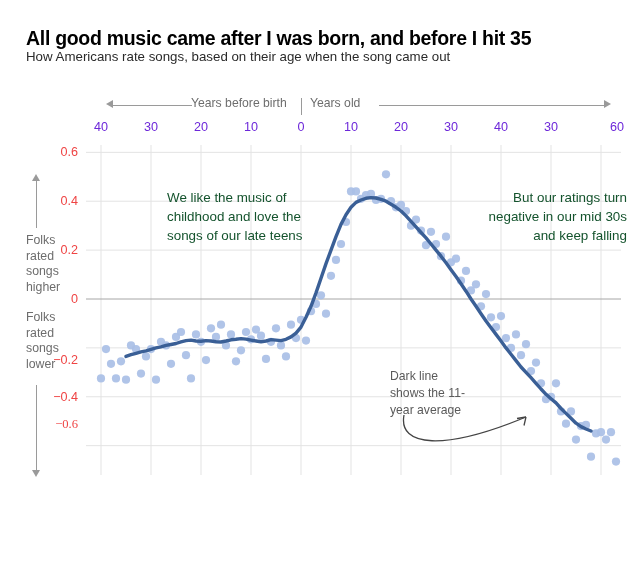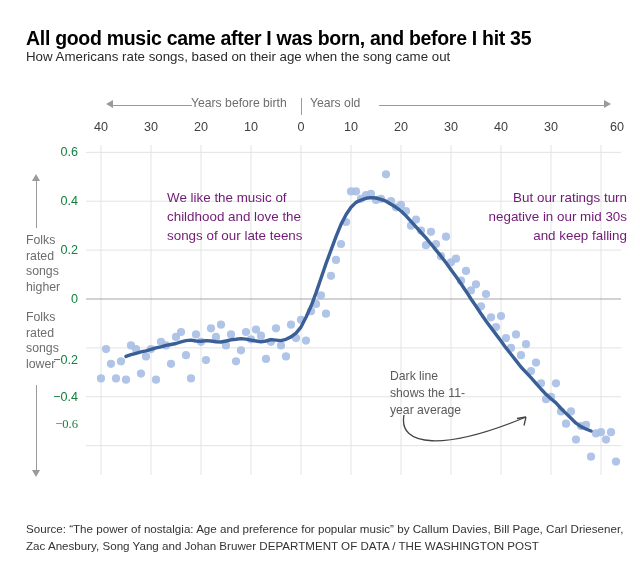--- a/index.html
+++ b/index.html
@@ -30,51 +30,51 @@
   .arrowhead { position:absolute; top:5px; width:0; height:0; }
   .ah-left  { border-top:4.5px solid transparent; border-bottom:4.5px solid transparent; border-right:7px solid #9a9a9a; }
   .ah-right { border-top:4.5px solid transparent; border-bottom:4.5px solid transparent; border-left:7px solid #9a9a9a; }
   .axis-cap {
     position:absolute; top:1px; font-size:12.2px; color:#6d6d6d; white-space:nowrap;
   }
   .axis-divider { position:absolute; top:98px; width:1px; height:17px; background:#9a9a9a; }
 
   .xticklabels { position:absolute; left:0; top:120px; width:640px; height:18px; }
   .xtick {
-    position:absolute; top:0; font-size:12.6px; color:#404040;
+    position:absolute; top:0; font-size:12.6px; color:#6d28d9;
     transform:translateX(-50%); white-space:nowrap;
   }
 
   
   .plot {
     position:absolute; left:86px; top:145px; width:535px; height:330px;
   }
   .plot-svg { position:absolute; left:0; top:0; }
 
   .yticklabels { position:absolute; left:0; top:0; width:86px; height:500px; }
   .ytick {
-    position:absolute; right:8px; font-size:12.6px; color:#15803d;
+    position:absolute; right:8px; font-size:12.6px; color:#ef4444;
     transform:translateY(-50%); white-space:nowrap;
   }
 
   
   .side-higher, .side-lower {
     position:absolute; left:26px; width:52px;
     font-size:12.3px; color:#6d6d6d; line-height:1.28;
   }
   .side-higher { top:233px; }
   .side-lower  { top:310px; }
   .vbar { position:absolute; left:36px; width:1px; background:#9a9a9a; }
   .vah { position:absolute; left:32px; width:0; height:0; }
   .vah-up   { border-left:4.5px solid transparent; border-right:4.5px solid transparent; border-bottom:7px solid #9a9a9a; }
   .vah-down { border-left:4.5px solid transparent; border-right:4.5px solid transparent; border-top:7px solid #9a9a9a; }
 
   
   .anno {
-    position:absolute; font-size:13.4px; color:#701a75; line-height:1.42;
+    position:absolute; font-size:13.4px; color:#14532d; line-height:1.42;
   }
   .anno-left  { left:167px; top:188px; width:152px; text-align:left; }
   .anno-right { left:487px; top:188px; width:140px; text-align:right; }
   .anno-note  { left:390px; top:368px; width:86px; font-size:12.2px; color:#5a5a5a; line-height:1.4; }
 
   .source {
     position:absolute; left:26px; top:521px; width:600px;
     font-size:11.6px; color:#333; line-height:1.45;
   }
 </style>
@@ -256,14 +256,13 @@
         <path d="M40.0,211.4 L45.0,209.7 L50.0,208.3 L55.0,206.8 L60.0,205.8 L65.0,204.4 L70.0,202.9 L75.0,201.9 L80.0,200.4 L85.0,199.5 L90.0,198.5 L95.0,196.8 L100.0,195.6 L105.0,195.1 L110.0,196.0 L115.0,196.3 L120.0,195.6 L125.0,196.0 L130.0,196.8 L135.0,197.0 L140.0,196.0 L145.0,194.8 L150.0,194.3 L155.0,193.6 L160.0,194.1 L165.0,195.1 L170.0,196.0 L175.0,196.8 L180.0,196.0 L185.0,194.6 L190.0,195.1 L195.0,195.6 L200.0,194.3 L205.0,191.9 L210.0,188.2 L215.0,182.1 L220.0,172.3 L225.0,161.3 L230.0,147.9 L235.0,133.2 L240.0,118.6 L245.0,105.1 L250.0,91.7 L255.0,79.4 L260.0,69.7 L265.0,62.3 L270.0,57.4 L275.0,55.0 L280.0,53.3 L285.0,52.6 L290.0,53.0 L295.0,54.3 L300.0,56.2 L305.0,59.2 L310.0,62.3 L315.0,66.0 L320.0,70.9 L325.0,76.3 L330.0,81.9 L335.0,87.5 L340.0,92.9 L345.0,99.0 L350.0,105.1 L355.0,111.2 L360.0,117.8 L365.0,124.7 L370.0,131.5 L375.0,138.8 L380.0,146.2 L385.0,154.0 L390.0,161.3 L395.0,168.7 L400.0,176.0 L405.0,182.8 L410.0,189.4 L415.0,196.0 L420.0,202.9 L425.0,209.2 L430.0,215.6 L435.0,222.0 L440.0,227.3 L445.0,232.7 L450.0,238.3 L455.0,244.0 L460.0,249.3 L465.0,253.7 L470.0,257.9 L475.0,263.5 L480.0,268.4 L485.0,273.3 L490.0,278.2 L495.0,281.6 L500.0,284.0 L505.0,286.0" fill="none" stroke="#3a5f96" stroke-width="3.4" stroke-linejoin="round" stroke-linecap="round"></path>
         <path d="M 318 270 C 312 302, 358 306, 440 272" fill="none" stroke="#444444" stroke-width="1.3"></path>
         <path d="M 440 272 l -9 1.5 M 440 272 l -2 8.5" fill="none" stroke="#444444" stroke-width="1.3"></path>
       </svg>
   </div>
 
   <div class="anno anno-left">We like the music of childhood and love the songs of our late teens</div>
   <div class="anno anno-right">But our ratings turn negative in our mid 30s and keep falling</div>
   <div class="anno anno-note">Dark line shows the 11-year average</div>
 
-  <div class="source">Source: “The power of nostalgia: Age and preference for popular music” by Callum Davies, Bill Page, Carl Driesener, Zac Anesbury, Song Yang and Johan Bruwer DEPARTMENT OF DATA / THE WASHINGTON POST</div>
 </div>
 
 </body></html>

